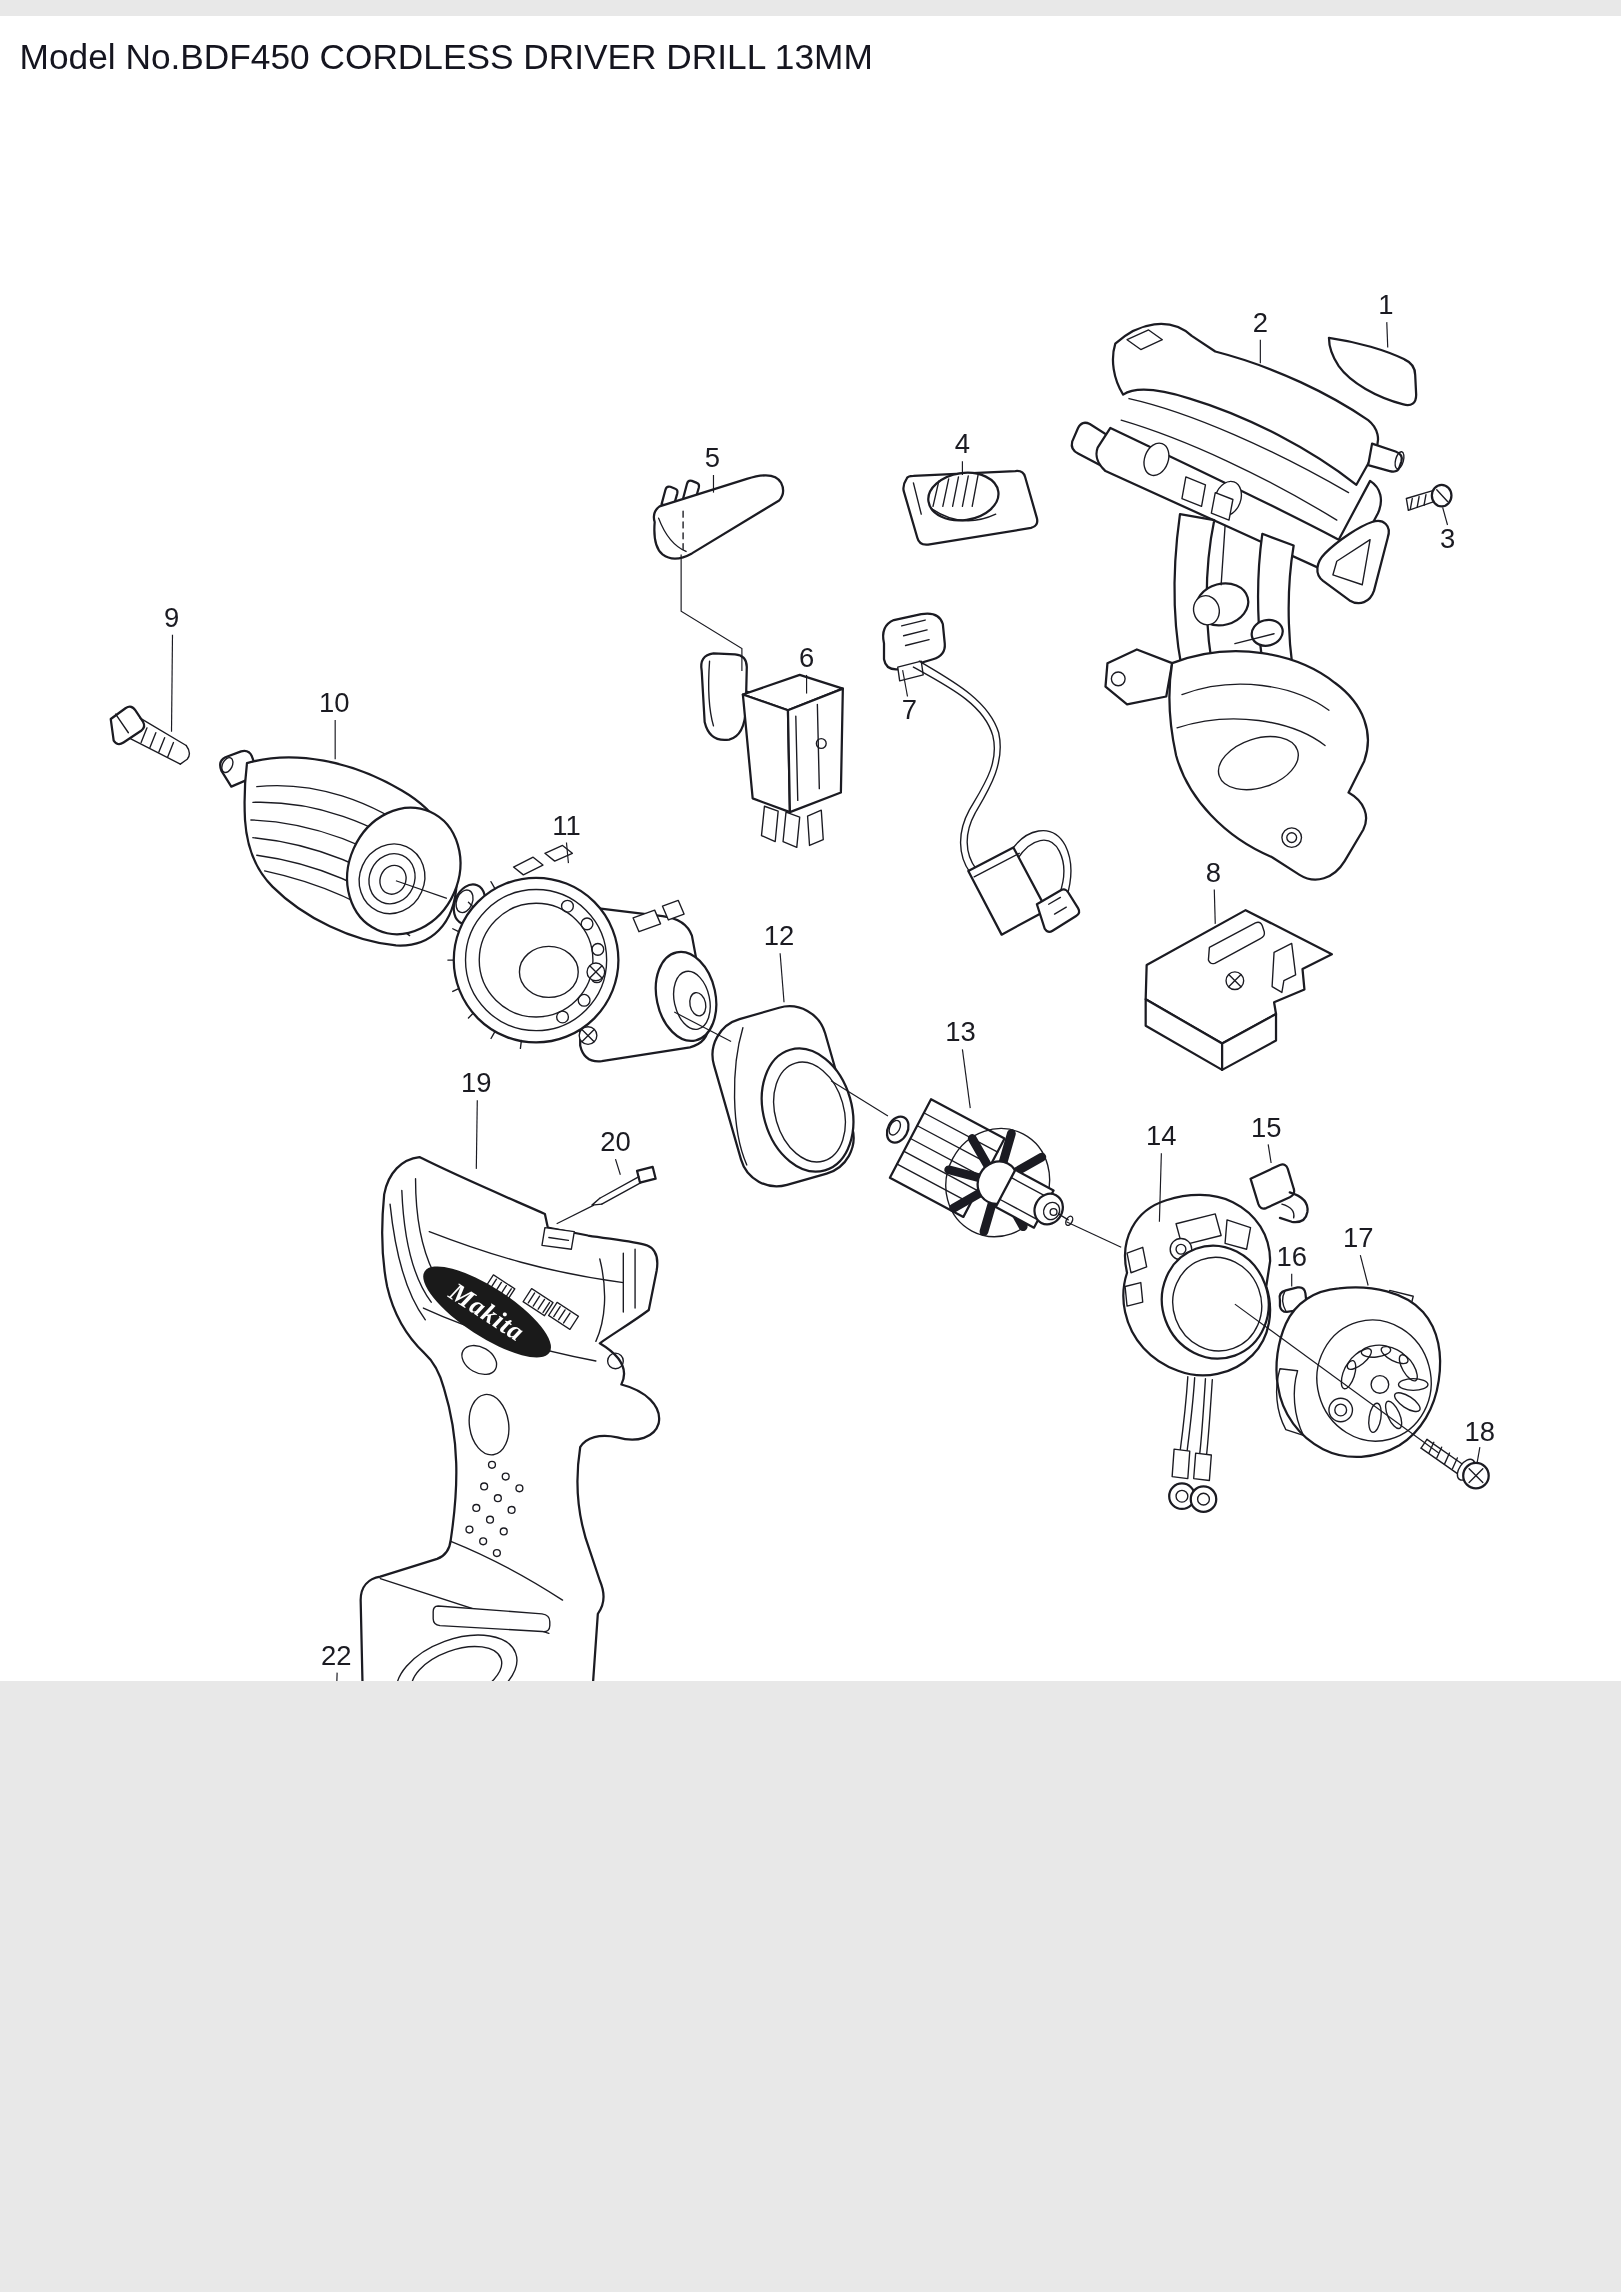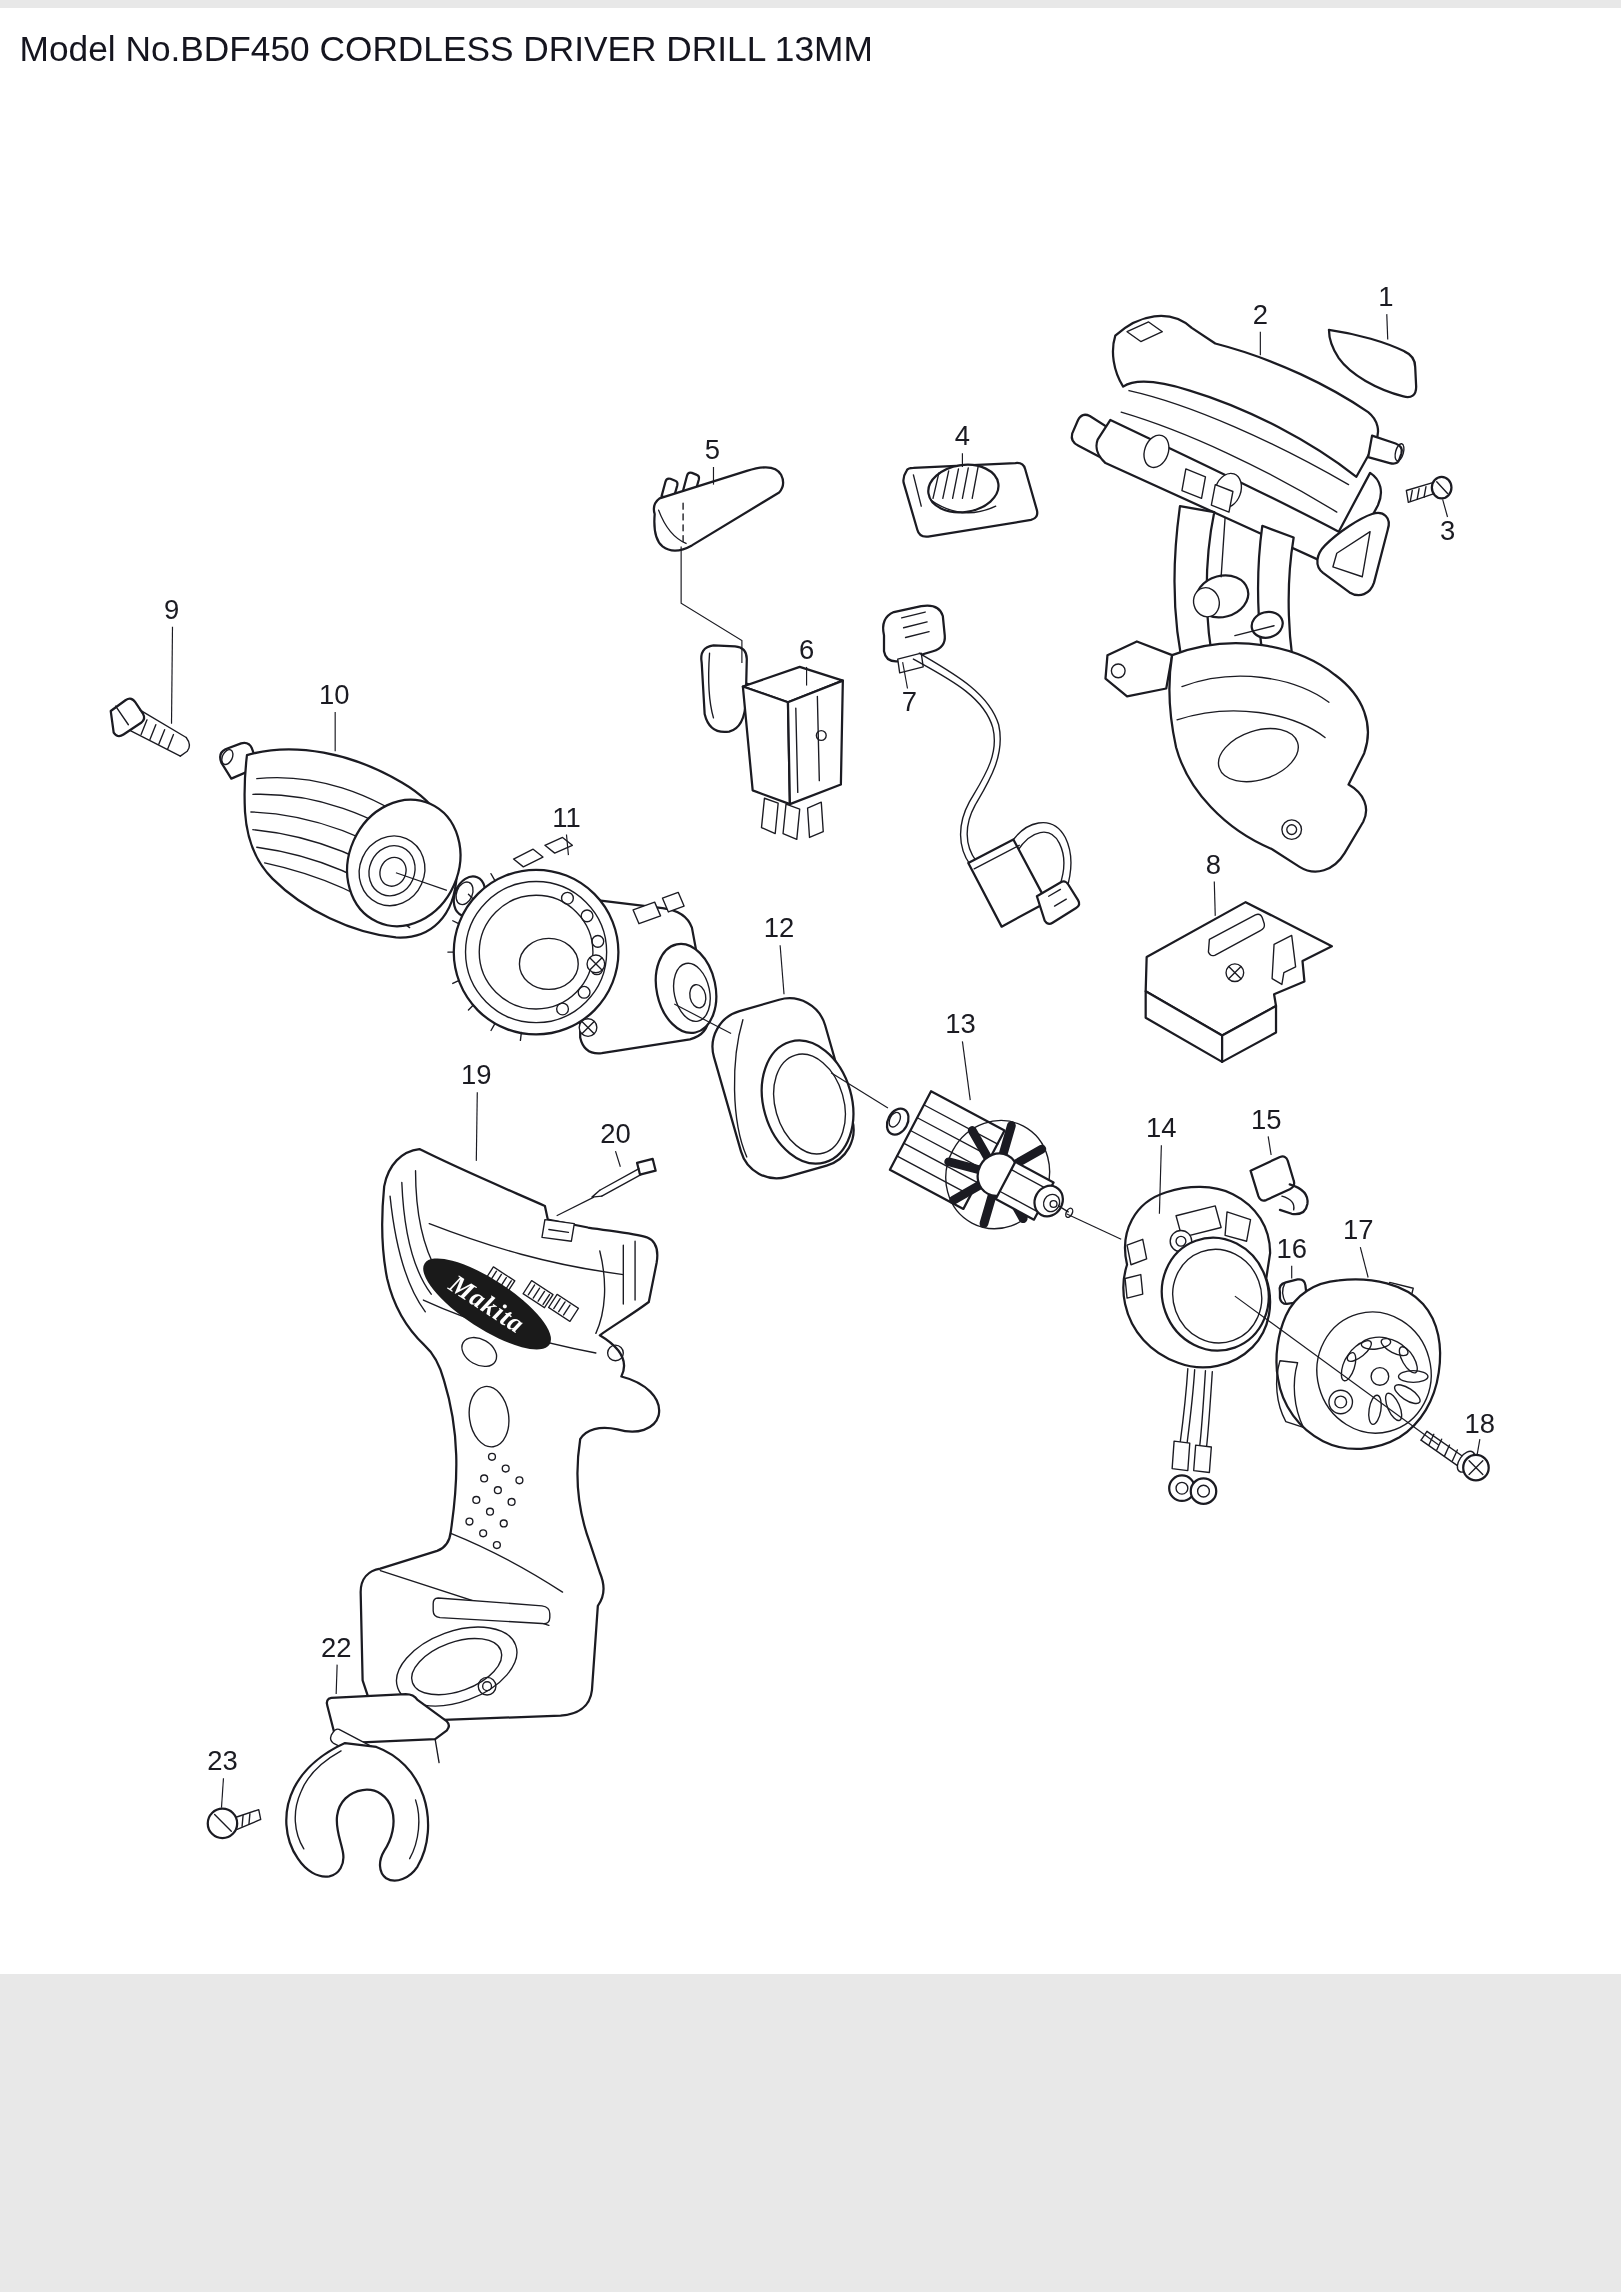--- a/index.html
+++ b/index.html
@@ -1,19 +1,19 @@
 <!DOCTYPE html>
 <html style="--ink: #1b1b22; --paper: #ffffff; --logo: #1a1a1a; --title: #15151f;"><head>
 <meta charset="utf-8">
 <style>
   :root{
     --ink:#1b1b22; --paper:#ffffff; --logo:#1a1a1a; --title:#15151f;
   }
   html,body{margin:0;padding:0;background:#e8e8e8;}
-  .page{position:relative;width:1621px;height:1966px;background:var(--paper);margin:8px auto;overflow:hidden;
+  .page{position:relative;width:1621px;height:1665px;background:var(--paper);margin:16px auto;overflow:hidden;
         font-family:"Liberation Sans",sans-serif;}
   svg{position:absolute;left:0;top:0;}
   .s2{stroke:var(--ink);stroke-width:2.3;fill:none;stroke-linecap:round;stroke-linejoin:round;}
   .s1{stroke:var(--ink);stroke-width:1.4;fill:none;stroke-linecap:round;stroke-linejoin:round;}
   .w{fill:#fff;}
   .ld{stroke:var(--ink);stroke-width:1.2;fill:none;}
   .dash{stroke-dasharray:6 5;}
   .callout{font-size:28px;fill:var(--ink);text-anchor:middle;font-family:"Liberation Sans",sans-serif;}
   .title{font-size:36px;fill:var(--title);font-family:"Liberation Sans",sans-serif;}
   .logo-text{font-size:27px;font-style:italic;font-weight:bold;fill:#ffffff;text-anchor:middle;

